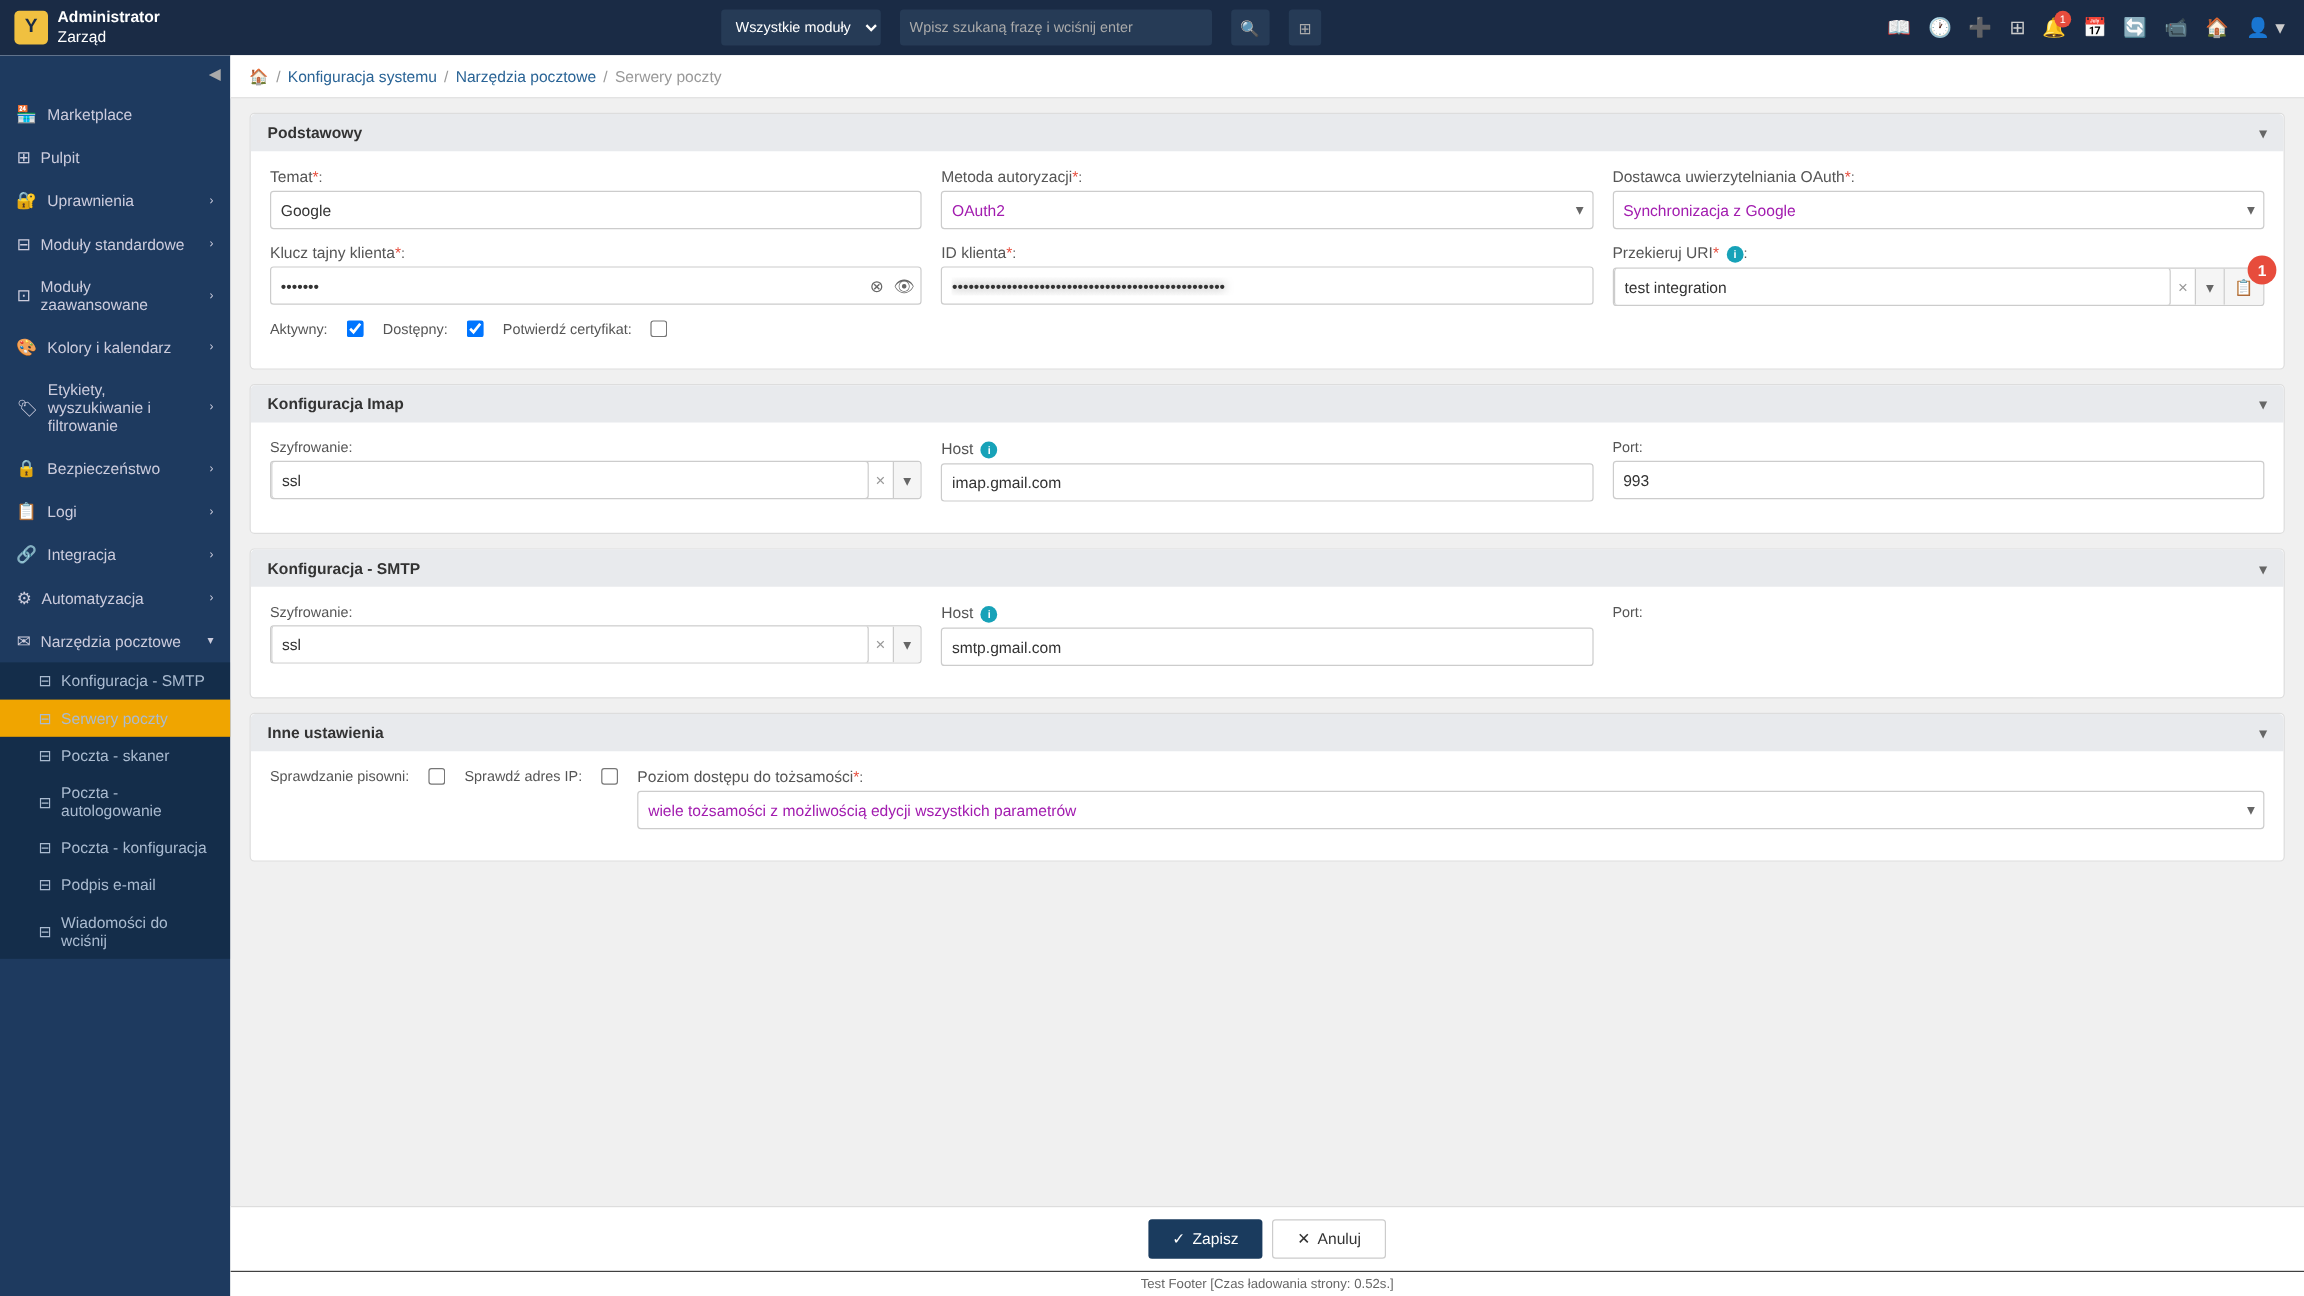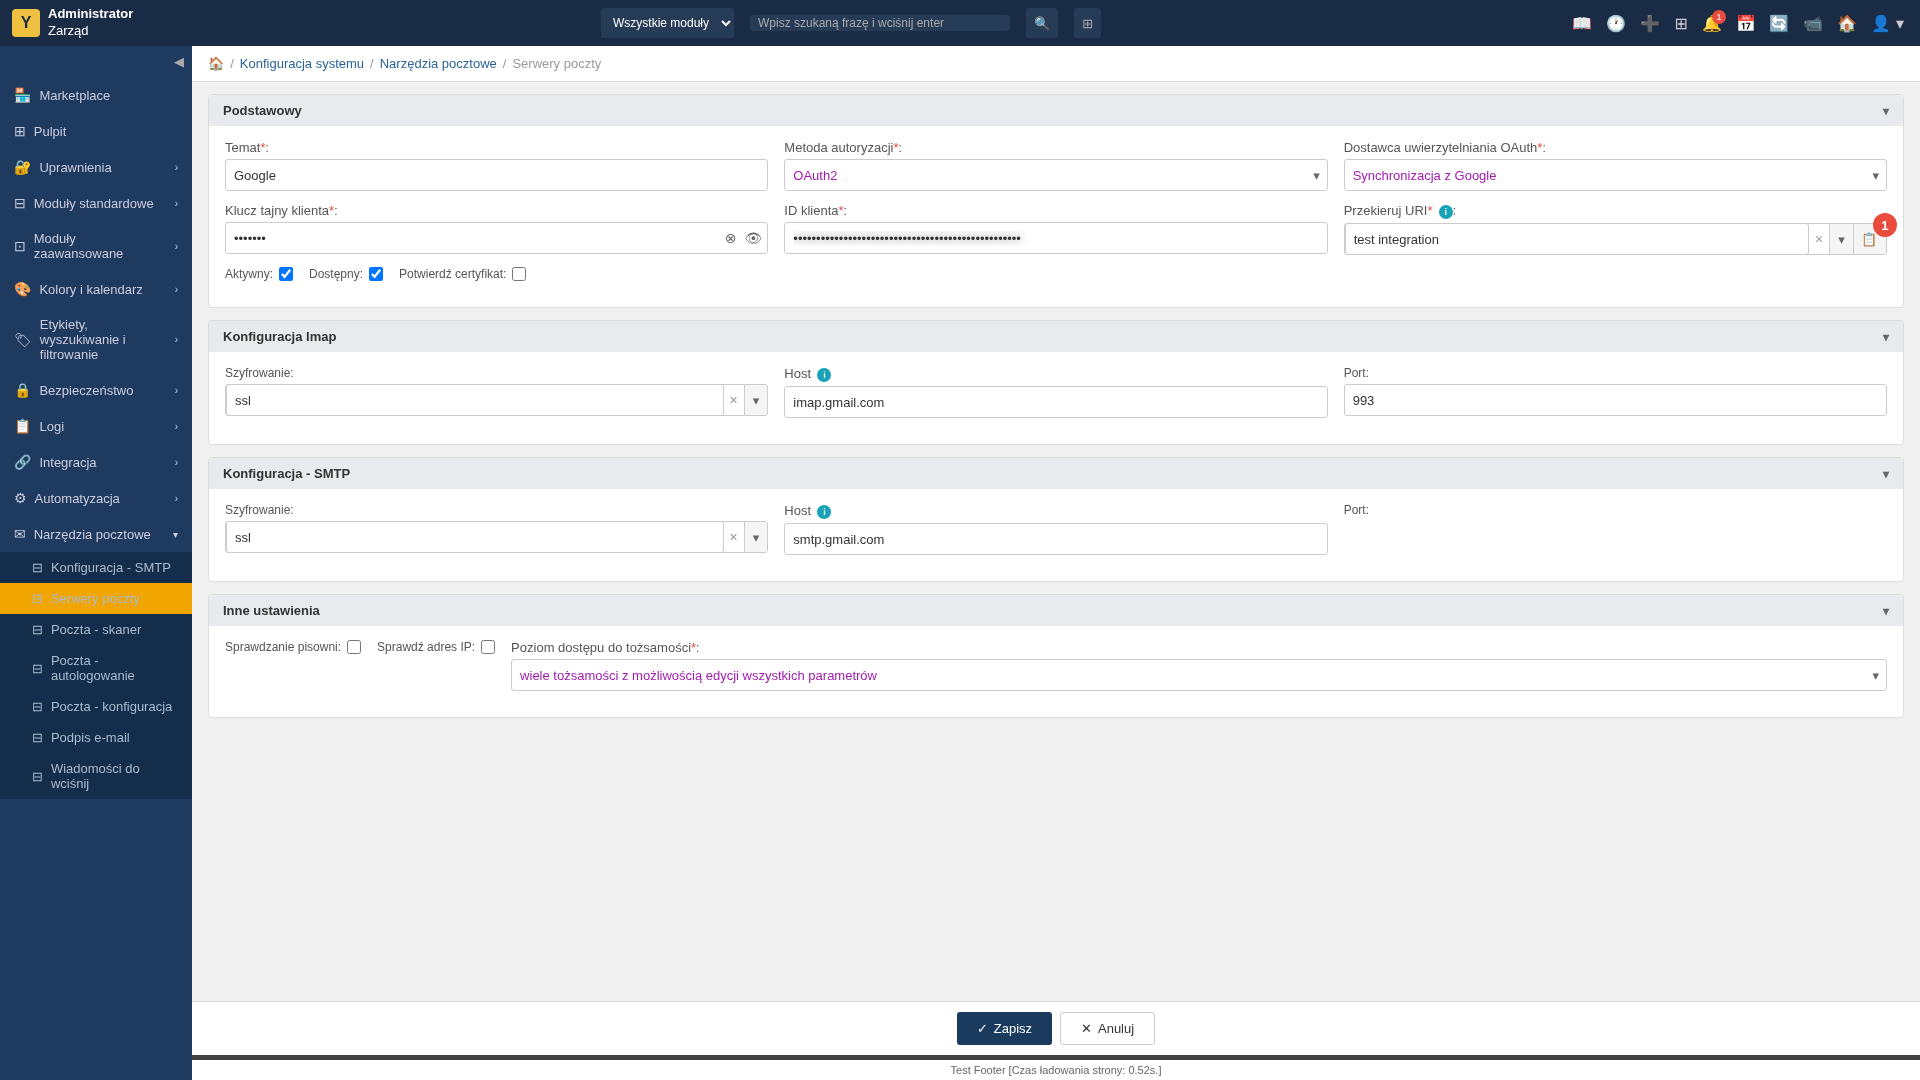--- a/index.html
+++ b/index.html
@@ -6,21 +6,21 @@
     body { background: #f0f0f0; display: flex; flex-direction: column; height: 1080px; overflow: hidden; }
 
     
     .topbar { height: 46px; background: #1a2b45; display: flex; align-items: center; padding: 0 12px; gap: 8px; flex-shrink: 0; }
     .topbar-logo { width: 28px; height: 28px; background: #f0c040; border-radius: 4px; display: flex; align-items: center; justify-content: center; color: #1a2b45; font-weight: bold; font-size: 16px; flex-shrink: 0; }
     .topbar-user { color: white; font-size: 12px; line-height: 1.3; }
     .topbar-user .name { font-weight: bold; font-size: 13px; }
     .topbar-spacer { flex: 1; }
     .topbar-search { display: flex; align-items: center; gap: 16px; }
     .topbar-search select { background: #263b56; color: white; border: none; padding: 5px 8px; border-radius: 3px; font-size: 12px; height: 30px; cursor: pointer; }
-    .topbar-search input { background: #263b56; color: white; border: none; padding: 5px 8px; border-radius: 3px; font-size: 12px; height: 16px; width: 260px; }
+    .topbar-search input { background: #263b56; color: white; border: none; padding: 5px 8px; border-radius: 3px; font-size: 12px; height: 30px; width: 260px; }
     .topbar-search input::placeholder { color: #aaa; }
     .topbar-search-btn { background: #263b56; border: none; color: #aaa; padding: 5px 8px; height: 30px; cursor: pointer; border-radius: 3px; }
     .topbar-icons { display: flex; align-items: center; gap: 6px; }
     .topbar-icon-btn { background: none; border: none; color: #ccc; cursor: pointer; font-size: 16px; padding: 4px; position: relative; }
     .topbar-icon-btn .badge { position: absolute; top: 0; right: 0; background: #e74c3c; color: white; border-radius: 50%; width: 14px; height: 14px; font-size: 9px; display: flex; align-items: center; justify-content: center; }
 
     
     .layout { display: flex; flex: 1; overflow: hidden; }
 
     
@@ -62,39 +62,39 @@
 
     .password-wrap { position: relative; display: flex; align-items: center; }
     .password-wrap input { flex: 1; padding-right: 60px; }
     .password-wrap .pw-icons { position: absolute; right: 4px; display: flex; gap: 4px; }
     .password-wrap .pw-icons button { background: none; border: none; cursor: pointer; color: #666; font-size: 14px; padding: 2px; }
 
     
     .red-badge { position: absolute; right: -10px; top: -10px; background: #e74c3c; color: white; border-radius: 50%; width: 24px; height: 24px; display: flex; align-items: center; justify-content: center; font-weight: bold; font-size: 13px; z-index: 10; }
 
     
-    .checkbox-row { display: flex; align-items: flex-end; gap: 6px; }
+    .checkbox-row { display: flex; align-items: flex-end; gap: 16px; }
     .checkbox-row input[type="checkbox"] { width: 14px; height: 14px; cursor: pointer; }
     .checkbox-row label { font-size: 12px; color: #555; }
 
     
     .info-icon { display: inline-flex; align-items: center; justify-content: center; width: 14px; height: 14px; background: #17a2b8; border-radius: 50%; color: white; font-size: 9px; font-weight: bold; margin-left: 3px; cursor: help; }
 
     
     .clearable-select { display: flex; align-items: center; border: 1px solid #ccc; border-radius: 3px; height: 32px; overflow: hidden; }
     .clearable-select input { flex: 1; border: none; padding: 4px 8px; font-size: 13px; color: #333; outline: none; }
     .clearable-select .clear-btn { background: none; border: none; cursor: pointer; padding: 0 6px; color: #999; font-size: 14px; }
     .clearable-select .arrow-btn { background: #f5f5f5; border-left: 1px solid #ccc; padding: 0 8px; height: 100%; cursor: pointer; color: #666; display: flex; align-items: center; }
 
     
     .bottombar { background: white; border-top: 1px solid #ddd; padding: 10px 16px; display: flex; justify-content: center; gap: 8px; flex-shrink: 0; }
     .btn-save { background: #1a3b5e; color: white; border: none; border-radius: 3px; padding: 8px 20px; font-size: 13px; cursor: pointer; display: flex; align-items: center; gap: 6px; }
     .btn-cancel { background: white; color: #333; border: 1px solid #ccc; border-radius: 3px; padding: 8px 20px; font-size: 13px; cursor: pointer; display: flex; align-items: center; gap: 6px; }
 
-    .footer-text { text-align: center; font-size: 11px; color: #666; padding: 4px; background: white; border-top: 5px solid #404040; }
+    .footer-text { text-align: center; font-size: 11px; color: #666; padding: 4px; background: white; border-top: 1px solid #404040; }
 
     .blurred-input { color: transparent; text-shadow: 0 0 8px rgba(0,0,0,0.5); user-select: none; }
 
     .redirect-container { position: relative; }
   </style>
 </head>
 <body>
 
 <div class="topbar">
   <div class="topbar-logo">Y</div>

